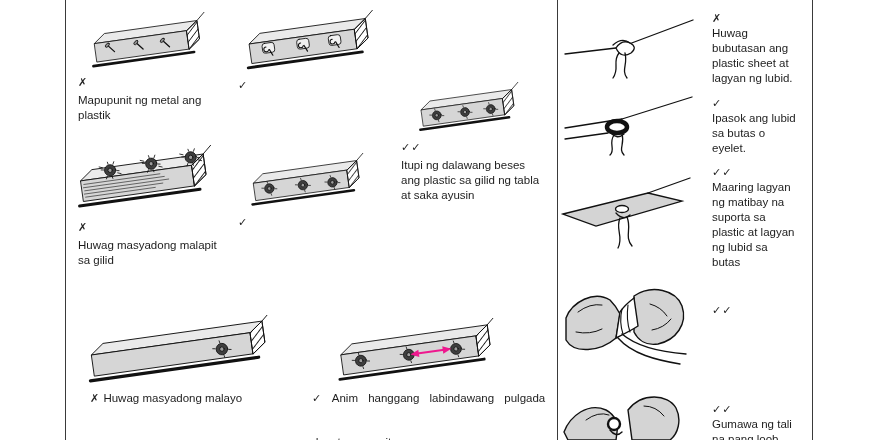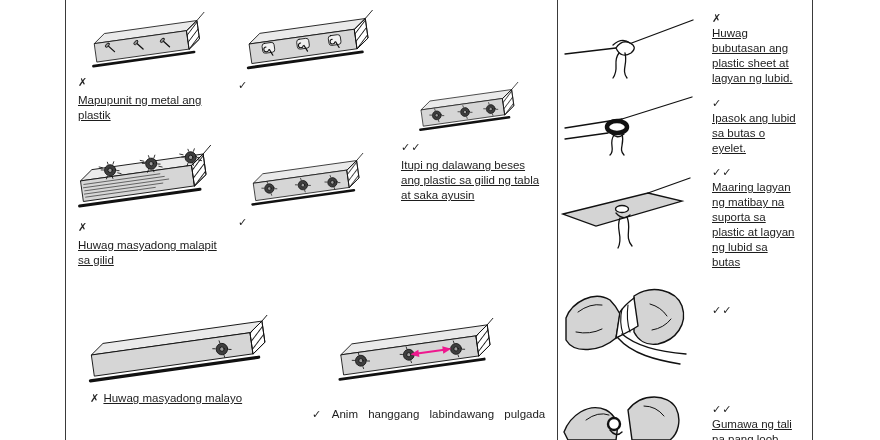--- a/index.html
+++ b/index.html
@@ -4,22 +4,22 @@
 <style>
   html,body{margin:0;padding:0;background:#fff;}
   body{width:880px;height:440px;position:relative;overflow:hidden;
        font-family:"Liberation Sans","DejaVu Sans",sans-serif;color:#1d1d1d;}
   .rule{position:absolute;top:0;width:1px;height:440px;background:#3a3a3a;}
   .illus{position:absolute;}
   .illus svg{display:block;width:100%;height:100%;}
   .cap{position:absolute;font-size:11.5px;line-height:15px;color:#1d1d1d;}
   .mark{display:block;font-size:11px;margin-bottom:3px;letter-spacing:1px;}
   .mark.inline{display:inline;margin:0;}
-  .cap-text{white-space:pre-line;text-decoration:underline;}
-  .cap.justify .l1{word-spacing:7px;white-space:nowrap;margin-top:16px;}
+  .cap-text{white-space:pre-line;}
+  .cap.justify .l1{word-spacing:7px;white-space:nowrap;}
   .cap.justify .l2{word-spacing:normal;margin-top:29px;}
 </style>
 </head>
 <body>
 
 <svg width="0" height="0" style="position:absolute" aria-hidden="true">
   <defs>
     <pattern id="hatch" width="7" height="7" patternUnits="userSpaceOnUse" patternTransform="rotate(45)">
       <line x1="0" y1="0" x2="0" y2="7" stroke="#111" stroke-width="2.2"></line>
     </pattern>

